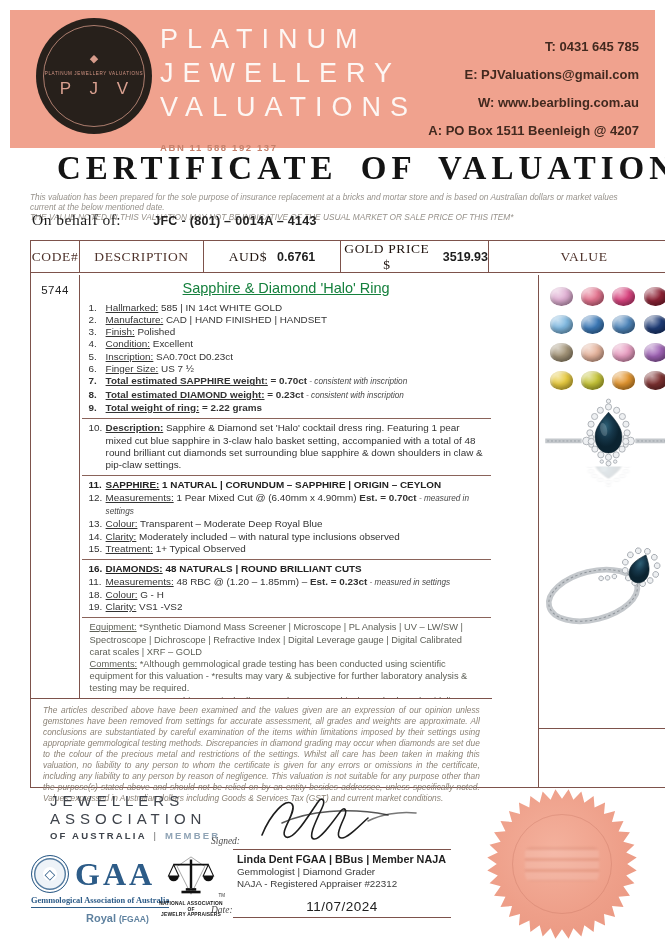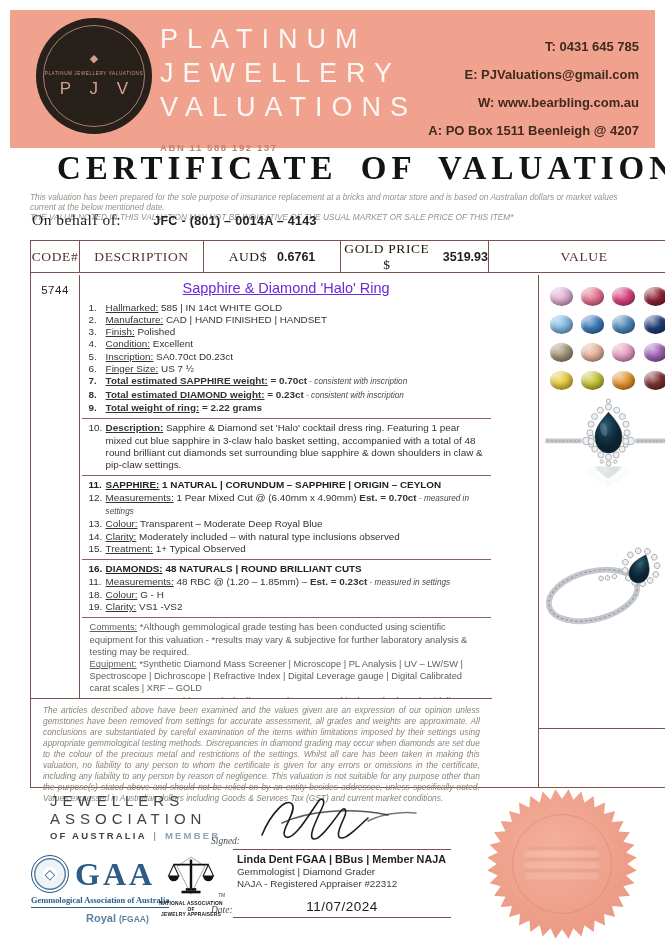--- a/index.html
+++ b/index.html
@@ -45,21 +45,21 @@
   .th-value{flex:1;border-right:none;}
   .tbody{position:absolute;left:0;right:0;top:33.6px;bottom:0;}
   .col-code{position:absolute;left:0;top:0;width:49px;height:423px;border-right:1.6px solid #7d524b;
             box-sizing:border-box;text-align:center;padding-top:9px;font-size:11.5px;
             letter-spacing:.5px;color:#222;}
   .col-desc{position:absolute;left:50.6px;top:0;width:409px;height:423px;overflow:hidden;}
   .col-value{position:absolute;right:0;top:0;width:141.5px;height:100%;border-left:1.6px solid #7d524b;
              box-sizing:border-box;overflow:hidden;}
   .value-divider{position:absolute;left:0;right:0;top:453px;border-top:1.6px solid #7d524b;}
 
-  .item-title{text-align:center;font-size:14.5px;color:#6d28d9;padding:5px 0 3px;}
+  .item-title{text-align:center;font-size:14.5px;color:#15803d;padding:5px 0 3px;}
   .item-title span{text-decoration:underline;}
   .sec{border-bottom:1.3px solid #8a635a;padding:3px 0 4px;}
   .sec-equip{border-bottom:1.3px solid #8a635a;padding:3px 8px 5px;font-size:9.3px;
              line-height:12.2px;color:#5d5f56;}
   .li{display:flex;font-size:9.9px;line-height:12.3px;color:#333;}
   .li .num{flex:0 0 24px;padding-left:7px;box-sizing:border-box;}
   .li .body{flex:1;padding-right:6px;}
   .lbl{text-decoration:underline;}
   .li.bold .lbl,.li.bold .num,.strong{font-weight:700;}
   .li.head,.li.head .num{font-weight:700;color:#222;}
@@ -256,22 +256,22 @@
                 <span class="num">18.</span>
                 <span class="body"><span class="lbl">Colour:</span> G - H</span>
               </div>
               <div class="li ">
                 <span class="num">19.</span>
                 <span class="body"><span class="lbl">Clarity:</span> VS1 -VS2</span>
               </div>
             </div>
           </div>
         <div class="sec-equip">
+          <div><span class="equip-label">Equipment:</span> <span>*Synthetic Diamond Mass Screener | Microscope | PL Analysis | UV – LW/SW | Spectroscope | Dichroscope | Refractive Index | Digital Leverage gauge | Digital Calibrated carat scales | XRF – GOLD</span></div>
           <div><span class="equip-label">Comments:</span> <span>*Although gemmological grade testing has been conducted using scientific equipment for this valuation - *results may vary &amp; subjective for further laboratory analysis &amp; testing may be required.</span></div>
-          <div><span class="equip-label">Equipment:</span> <span>*Synthetic Diamond Mass Screener | Microscope | PL Analysis | UV – LW/SW | Spectroscope | Dichroscope | Refractive Index | Digital Leverage gauge | Digital Calibrated carat scales | XRF – GOLD</span></div>
           <div><span class="ethics-label">CODE OF ETHICS:</span> <span>*This appraisal adheres to the NAJA's ethical standards and guidelines</span></div>
 
         </div>
       </div>
 
       <div class="col-value">
         <div class="gem-grid" id="gem-grid">
             <div class="gem" style="background: radial-gradient(at 35% 28%, rgba(255, 255, 255, 0.55), rgba(255, 255, 255, 0) 45%), rgb(223, 174, 210);"></div>
             <div class="gem" style="background: radial-gradient(at 35% 28%, rgba(255, 255, 255, 0.55), rgba(255, 255, 255, 0) 45%), rgb(228, 116, 143);"></div>
             <div class="gem" style="background: radial-gradient(at 35% 28%, rgba(255, 255, 255, 0.55), rgba(255, 255, 255, 0) 45%), rgb(217, 68, 127);"></div>

